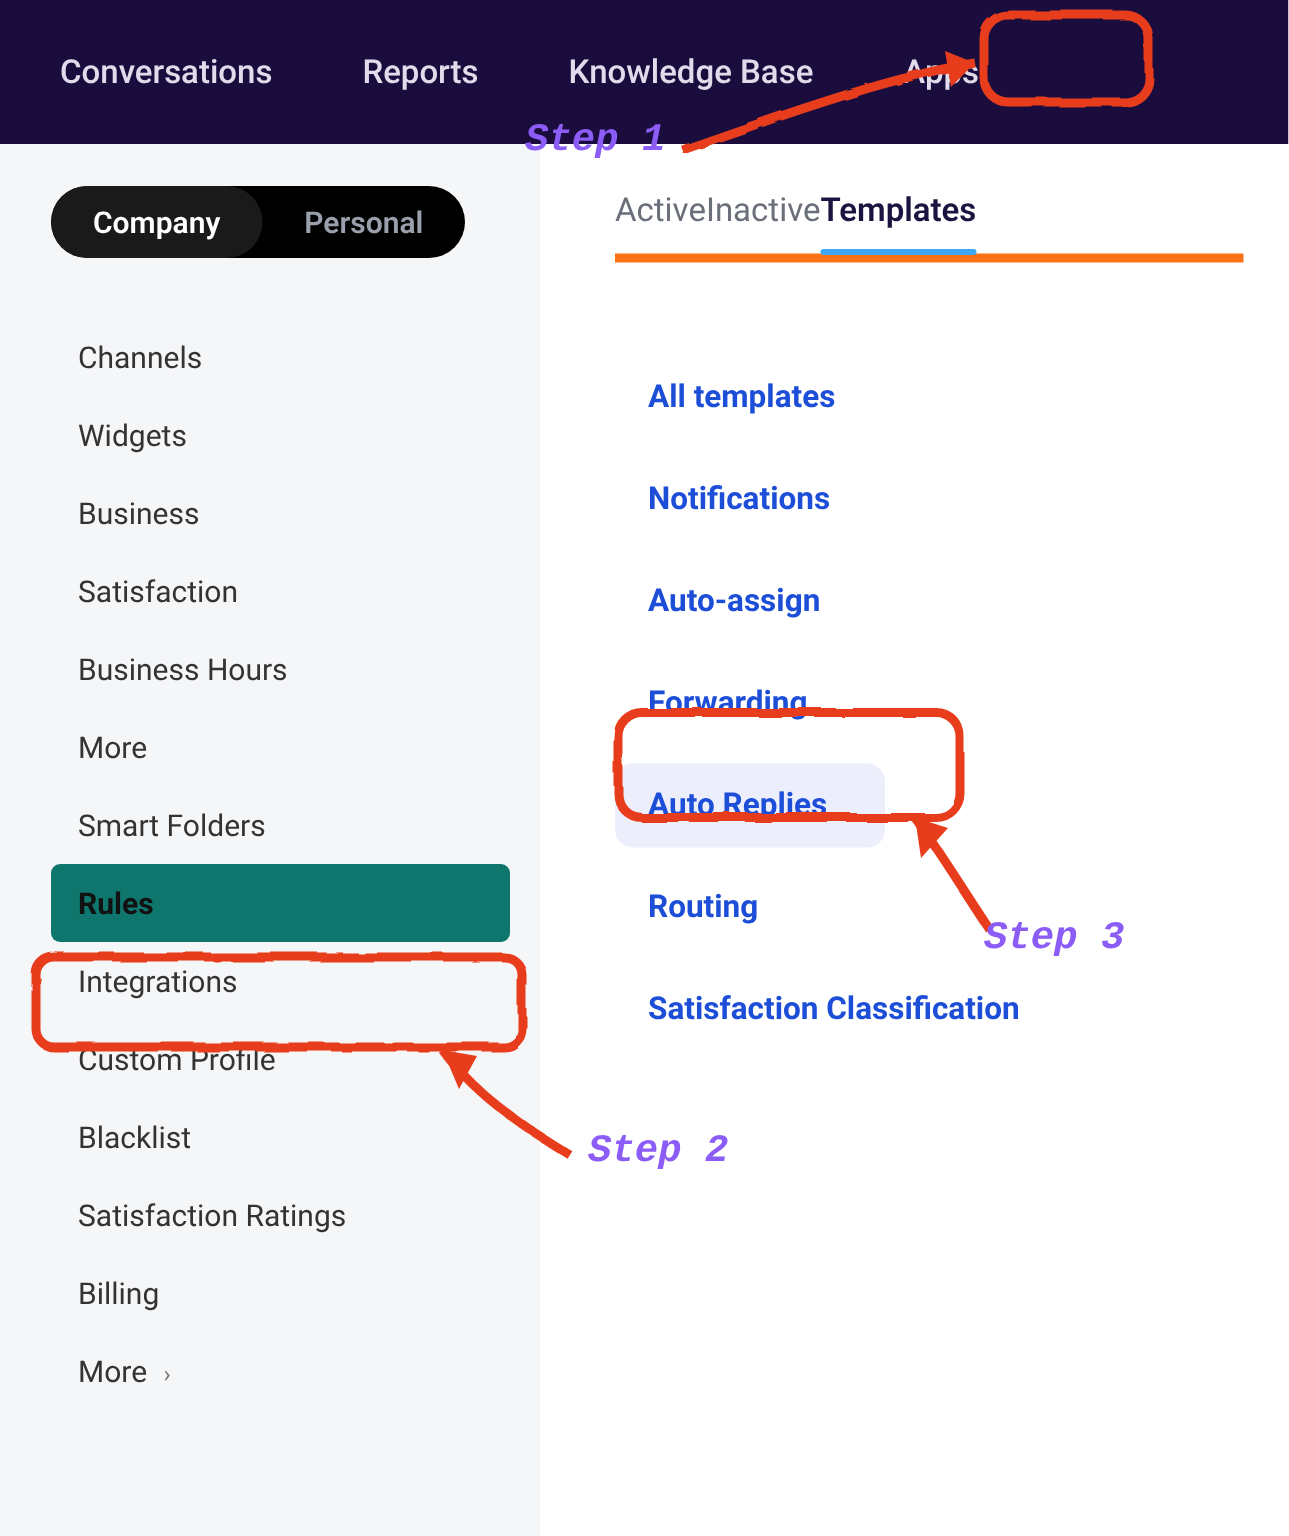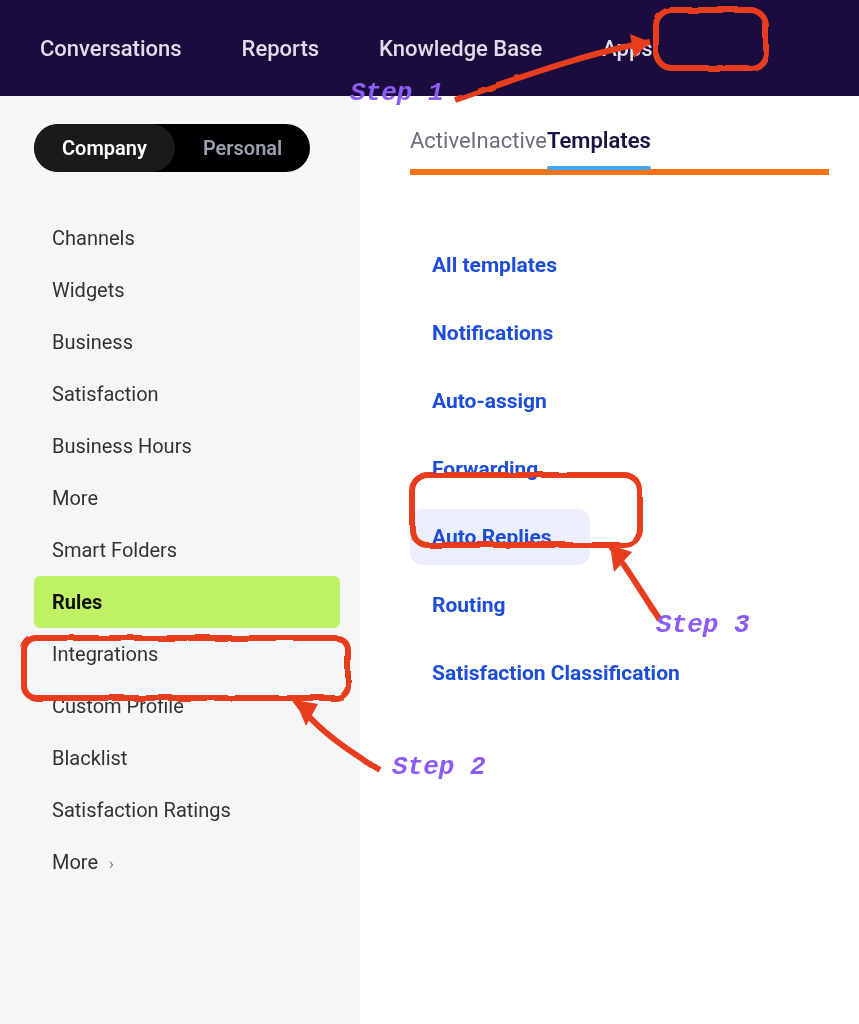--- a/index.html
+++ b/index.html
@@ -55,21 +55,21 @@
   }
   .side-list { list-style: none; }
   .side-item {
     font-size: 20px;
     color: #333;
     padding: 14px 18px;
     cursor: pointer;
     border-radius: 6px;
   }
   .side-item.selected {
-    background: #bef264;
+    background: #0f766e;
     font-weight: 700;
     color: #111;
   }
   .side-item.more .chev { margin-left: 6px; color: #777; font-size: 16px; }
 
   
   .content {
     flex: 1;
     padding: 32px 30px 20px 50px;
     background: #fff;
@@ -155,20 +155,21 @@
       <li class="side-item">Business</li>
       <li class="side-item">Satisfaction</li>
       <li class="side-item">Business Hours</li>
       <li class="side-item">More</li>
       <li class="side-item">Smart Folders</li>
       <li class="side-item selected">Rules</li>
       <li class="side-item">Integrations</li>
       <li class="side-item">Custom Profile</li>
       <li class="side-item">Blacklist</li>
       <li class="side-item">Satisfaction Ratings</li>
+      <li class="side-item">Billing</li>
       <li class="side-item more">
         <span>More</span>
         <span class="chev">›</span>
       </li>
     </ul>
   </div>
 
   <div class="content">
     <div class="tabs">
       <div class="tab">Active</div>

